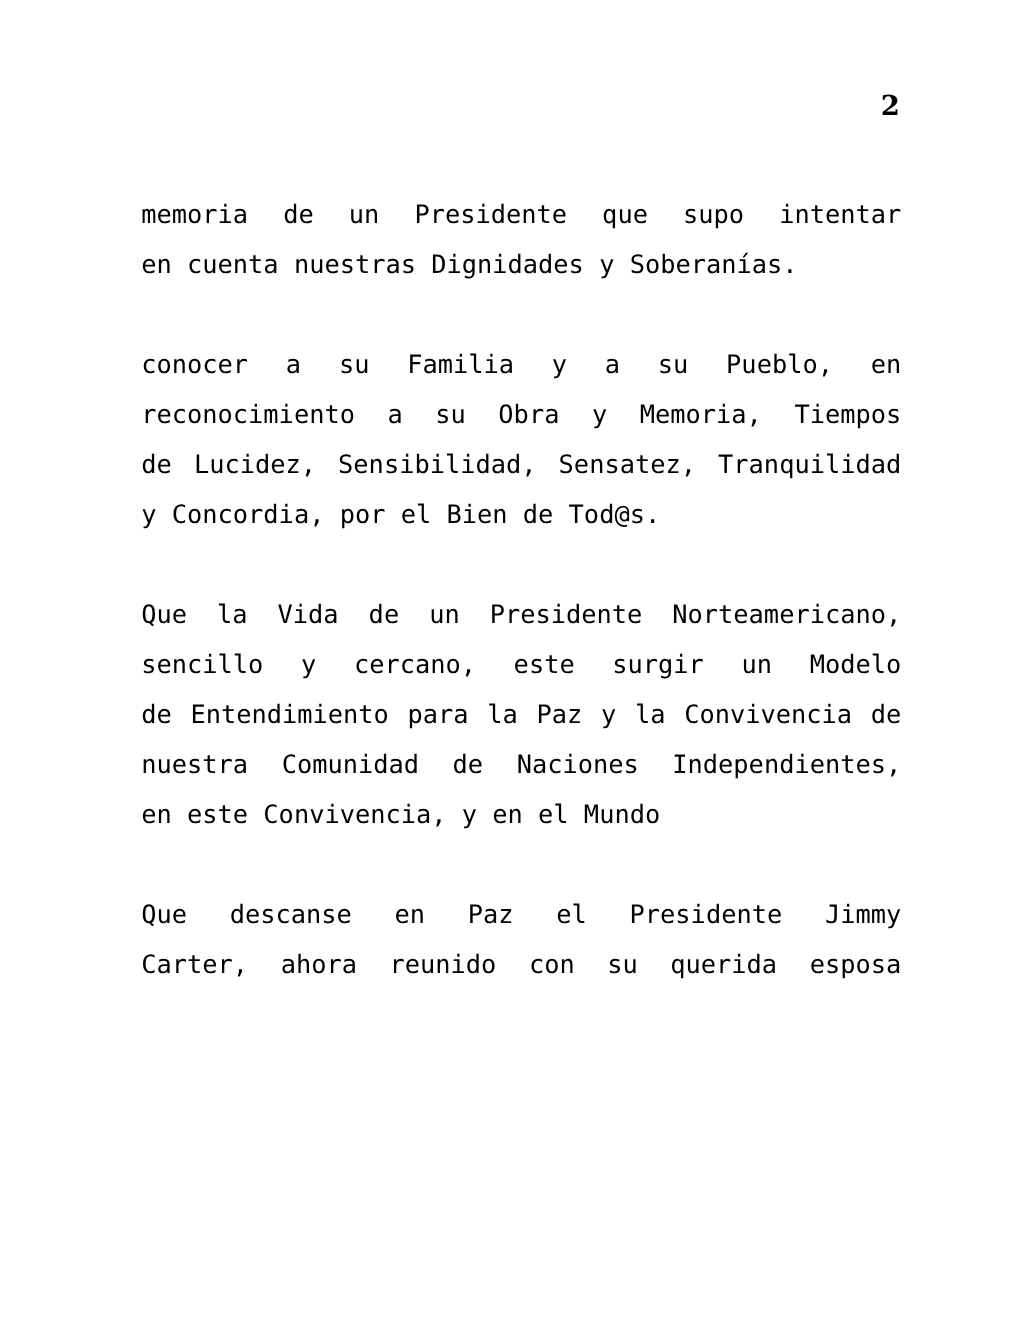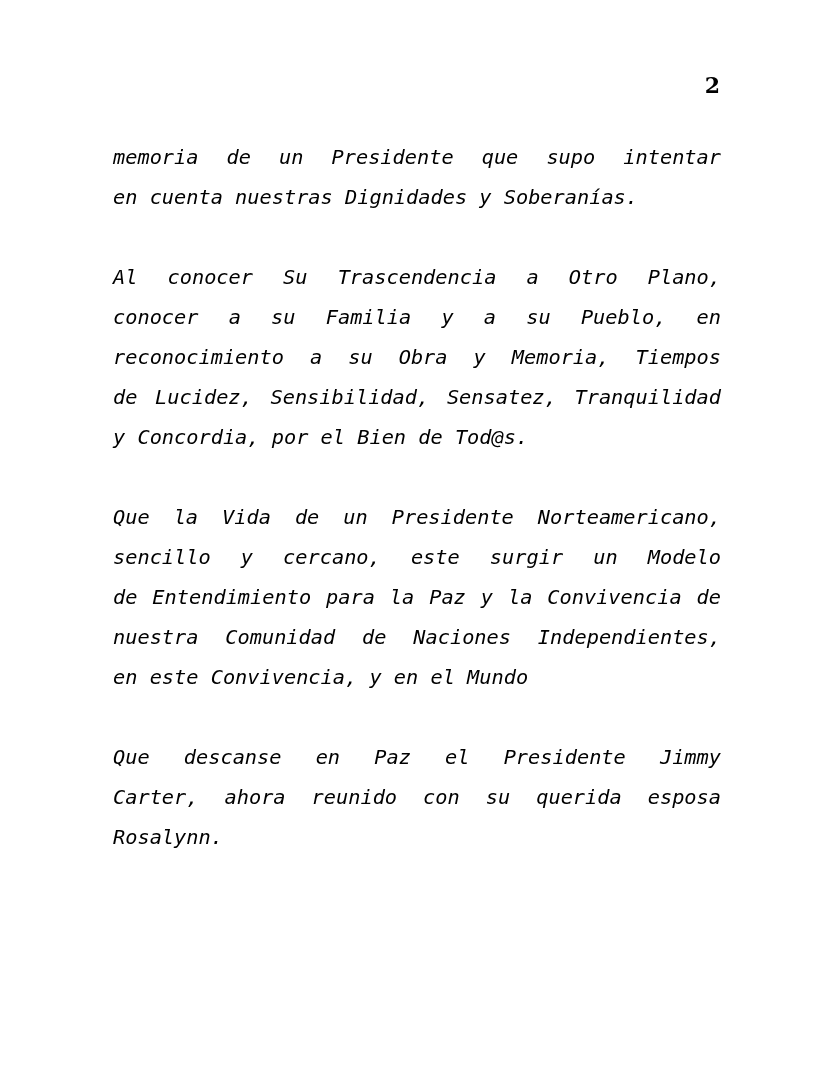--- a/index.html
+++ b/index.html
@@ -35,23 +35,22 @@
     font-family: "DejaVu Serif", "Liberation Serif", serif;
     font-weight: bold;
     font-size: 22px;
     line-height: 26px;
     letter-spacing: 0;
   }
 
   .body-block {
     position: absolute;
     left: 113px;
-    top: 137px;
+    top: 151px;
     width: 608px;
-    font-style: italic;
   }
 
   .para {
     margin: 0 0 40px 0;
     padding: 0;
     font-family: "DejaVu Sans Mono", "Liberation Mono", monospace;
     font-size: 20.3px;
     line-height: 40px;
     text-align: justify;
     text-justify: inter-word;
@@ -81,33 +80,31 @@
 
   <div class="page-number">2</div>
 
   <div class="body-block">
 
   <p class="para">
         <span class="line">memoria de un Presidente que supo intentar</span>
         <span class="line ragged">en cuenta nuestras Dignidades y Soberanías.</span>
       </p>
       <p class="para">
-        <span class="line">Al conocer Su Trascendencia a Otro Plano,</span>
         <span class="line">conocer a su Familia y a su Pueblo, en</span>
         <span class="line">reconocimiento a su Obra y Memoria, Tiempos</span>
         <span class="line">de Lucidez, Sensibilidad, Sensatez, Tranquilidad</span>
         <span class="line ragged">y Concordia, por el Bien de Tod@s.</span>
       </p>
       <p class="para">
         <span class="line">Que la Vida de un Presidente Norteamericano,</span>
         <span class="line">sencillo y cercano, este surgir un Modelo</span>
         <span class="line">de Entendimiento para la Paz y la Convivencia de</span>
         <span class="line">nuestra Comunidad de Naciones Independientes,</span>
         <span class="line ragged">en este Convivencia, y en el Mundo</span>
       </p>
       <p class="para">
         <span class="line">Que descanse en Paz el Presidente Jimmy</span>
         <span class="line">Carter, ahora reunido con su querida esposa</span>
-        <span class="line ragged">Rosalynn.</span>
       </p>
     </div>
 
 </div>
 
 </body></html>

